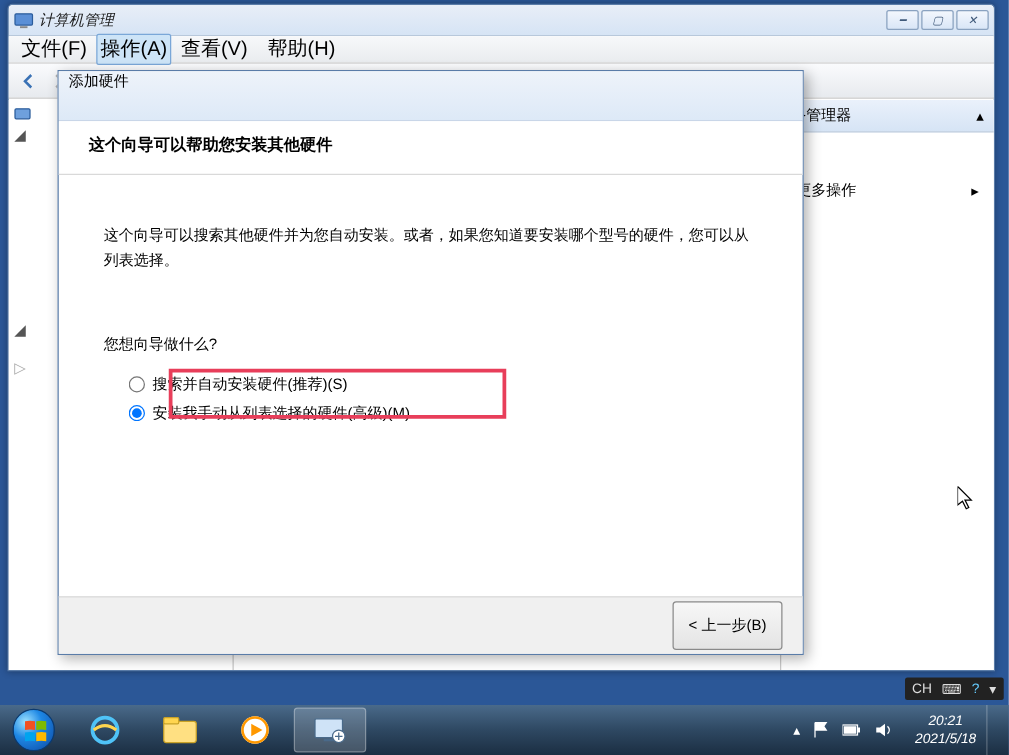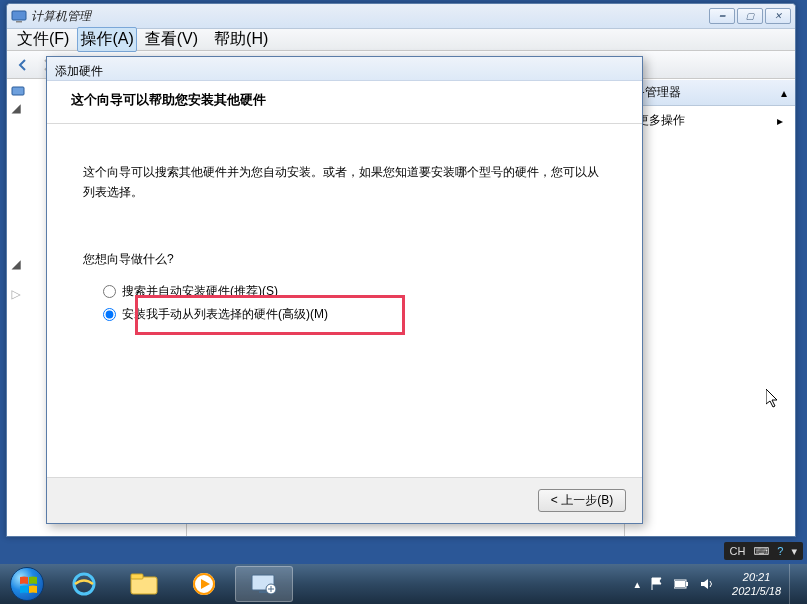--- a/index.html
+++ b/index.html
@@ -21,36 +21,36 @@
 .tool-btn { width: 24px; height: 22px; display: flex; align-items: center; justify-content: center; }
 
 .main-body { position: absolute; top: 76px; bottom: 0; left: 0; right: 0; display: flex; background: #fff; }
 .tree-pane { width: 180px; border-right: 1px solid #c9c9c9; padding: 4px; font-size: 12px; }
 .tree-row { display: flex; align-items: center; gap: 2px; padding: 1px 0; }
 .tree-row .arrow { width: 10px; text-align: center; color: #555; }
 .right-pane { flex: 1; display: flex; }
 .content-pane { flex: 1; border-right: 1px solid #c9c9c9; }
 .actions-pane { width: 170px; }
 .actions-header { background: linear-gradient(#eaf1fb,#d6e4f5); border-bottom: 1px solid #b8c8db; padding: 4px 8px; font-size: 12px; display: flex; justify-content: space-between; align-items: center; }
-.actions-item { padding: 6px 12px; font-size: 12px; display: flex; justify-content: space-between; align-items: center; }
+.actions-item { padding: 6px 12px; font-size: 12px; display: flex; justify-content: space-between; align-items: center; margin-top: 32px; }
 
 
 .dialog { position: absolute; left: 46px; top: 56px; width: 597px; height: 468px; background: #fff; border: 1px solid #5a7ca8; box-shadow: 3px 3px 10px rgba(0,0,0,.3); }
-.dialog-titlebar { height: 24px; background: linear-gradient(#eef3fa,#dde9f7); display: flex; align-items: flex-end; padding: 0 8px; font-size: 12px; border-bottom: 1px solid #c9d6e8; }
+.dialog-titlebar { height: 40px; background: linear-gradient(#eef3fa,#dde9f7); display: flex; align-items: flex-start; padding: 0 8px; font-size: 12px; border-bottom: 1px solid #c9d6e8; }
 .dialog-header { padding: 10px 24px 14px; border-bottom: 1px solid #d9d9d9; background: #fff; }
 .dialog-header .heading { font-size: 13px; font-weight: bold; }
 .dialog-body { padding: 38px 36px 20px; font-size: 12px; color: #000; }
 .dialog-body .desc { line-height: 1.7; margin-bottom: 48px; }
 .dialog-body .question { margin-bottom: 12px; }
 .radio-group { padding-left: 20px; }
 .radio-row { display: flex; align-items: center; gap: 6px; padding: 3px 0; font-size: 12px; }
 .radio-row input { margin: 0; }
 .highlight-box { position: absolute; border: 3px solid #e83e5a; pointer-events: none; }
 .dialog-footer { position: absolute; bottom: 0; left: 0; right: 0; height: 46px; background: #f0f0f0; border-top: 1px solid #d9d9d9; display: flex; align-items: center; justify-content: flex-end; padding: 0 16px; gap: 8px; }
-.dlg-btn { min-width: 88px; height: 23px; font-size: 12px; background: linear-gradient(#f7f7f7,#e4e4e4); border: 1px solid #8a8a8a; border-radius: 3px; padding: 0 10px; cursor: default; }
+.dlg-btn { min-width: 88px; height: 39px; font-size: 12px; background: linear-gradient(#f7f7f7,#e4e4e4); border: 1px solid #8a8a8a; border-radius: 3px; padding: 0 10px; cursor: default; }
 .dlg-btn.default { border: 1px solid #3c7fb1; box-shadow: 0 0 0 1px #a3d1f5 inset; }
 
 
 .taskbar { position: absolute; left: 0; right: 0; bottom: 0; height: 40px; background: linear-gradient(#4a6a8a 0%, #2e4862 50%, #1b2e42 100%); display: flex; align-items: center; }
 .start-orb { width: 54px; height: 40px; display: flex; align-items: center; justify-content: center; }
 .start-orb .orb { width: 34px; height: 34px; border-radius: 50%; background: radial-gradient(circle at 30% 30%, #9fe3ff, #1e88e5 40%, #0d47a1); border: 1px solid #0a3a70; position: relative; }
 .task-btn { width: 58px; height: 36px; margin: 0 1px; border-radius: 3px; display: flex; align-items: center; justify-content: center; }
 .task-btn.active { background: rgba(255,255,255,.18); border: 1px solid rgba(255,255,255,.3); }
 .tray { margin-left: auto; display: flex; align-items: center; color: #fff; font-size: 11px; padding-right: 6px; height: 100%; }
 .tray-icons { display: flex; gap: 10px; align-items: center; padding: 0 10px; }

